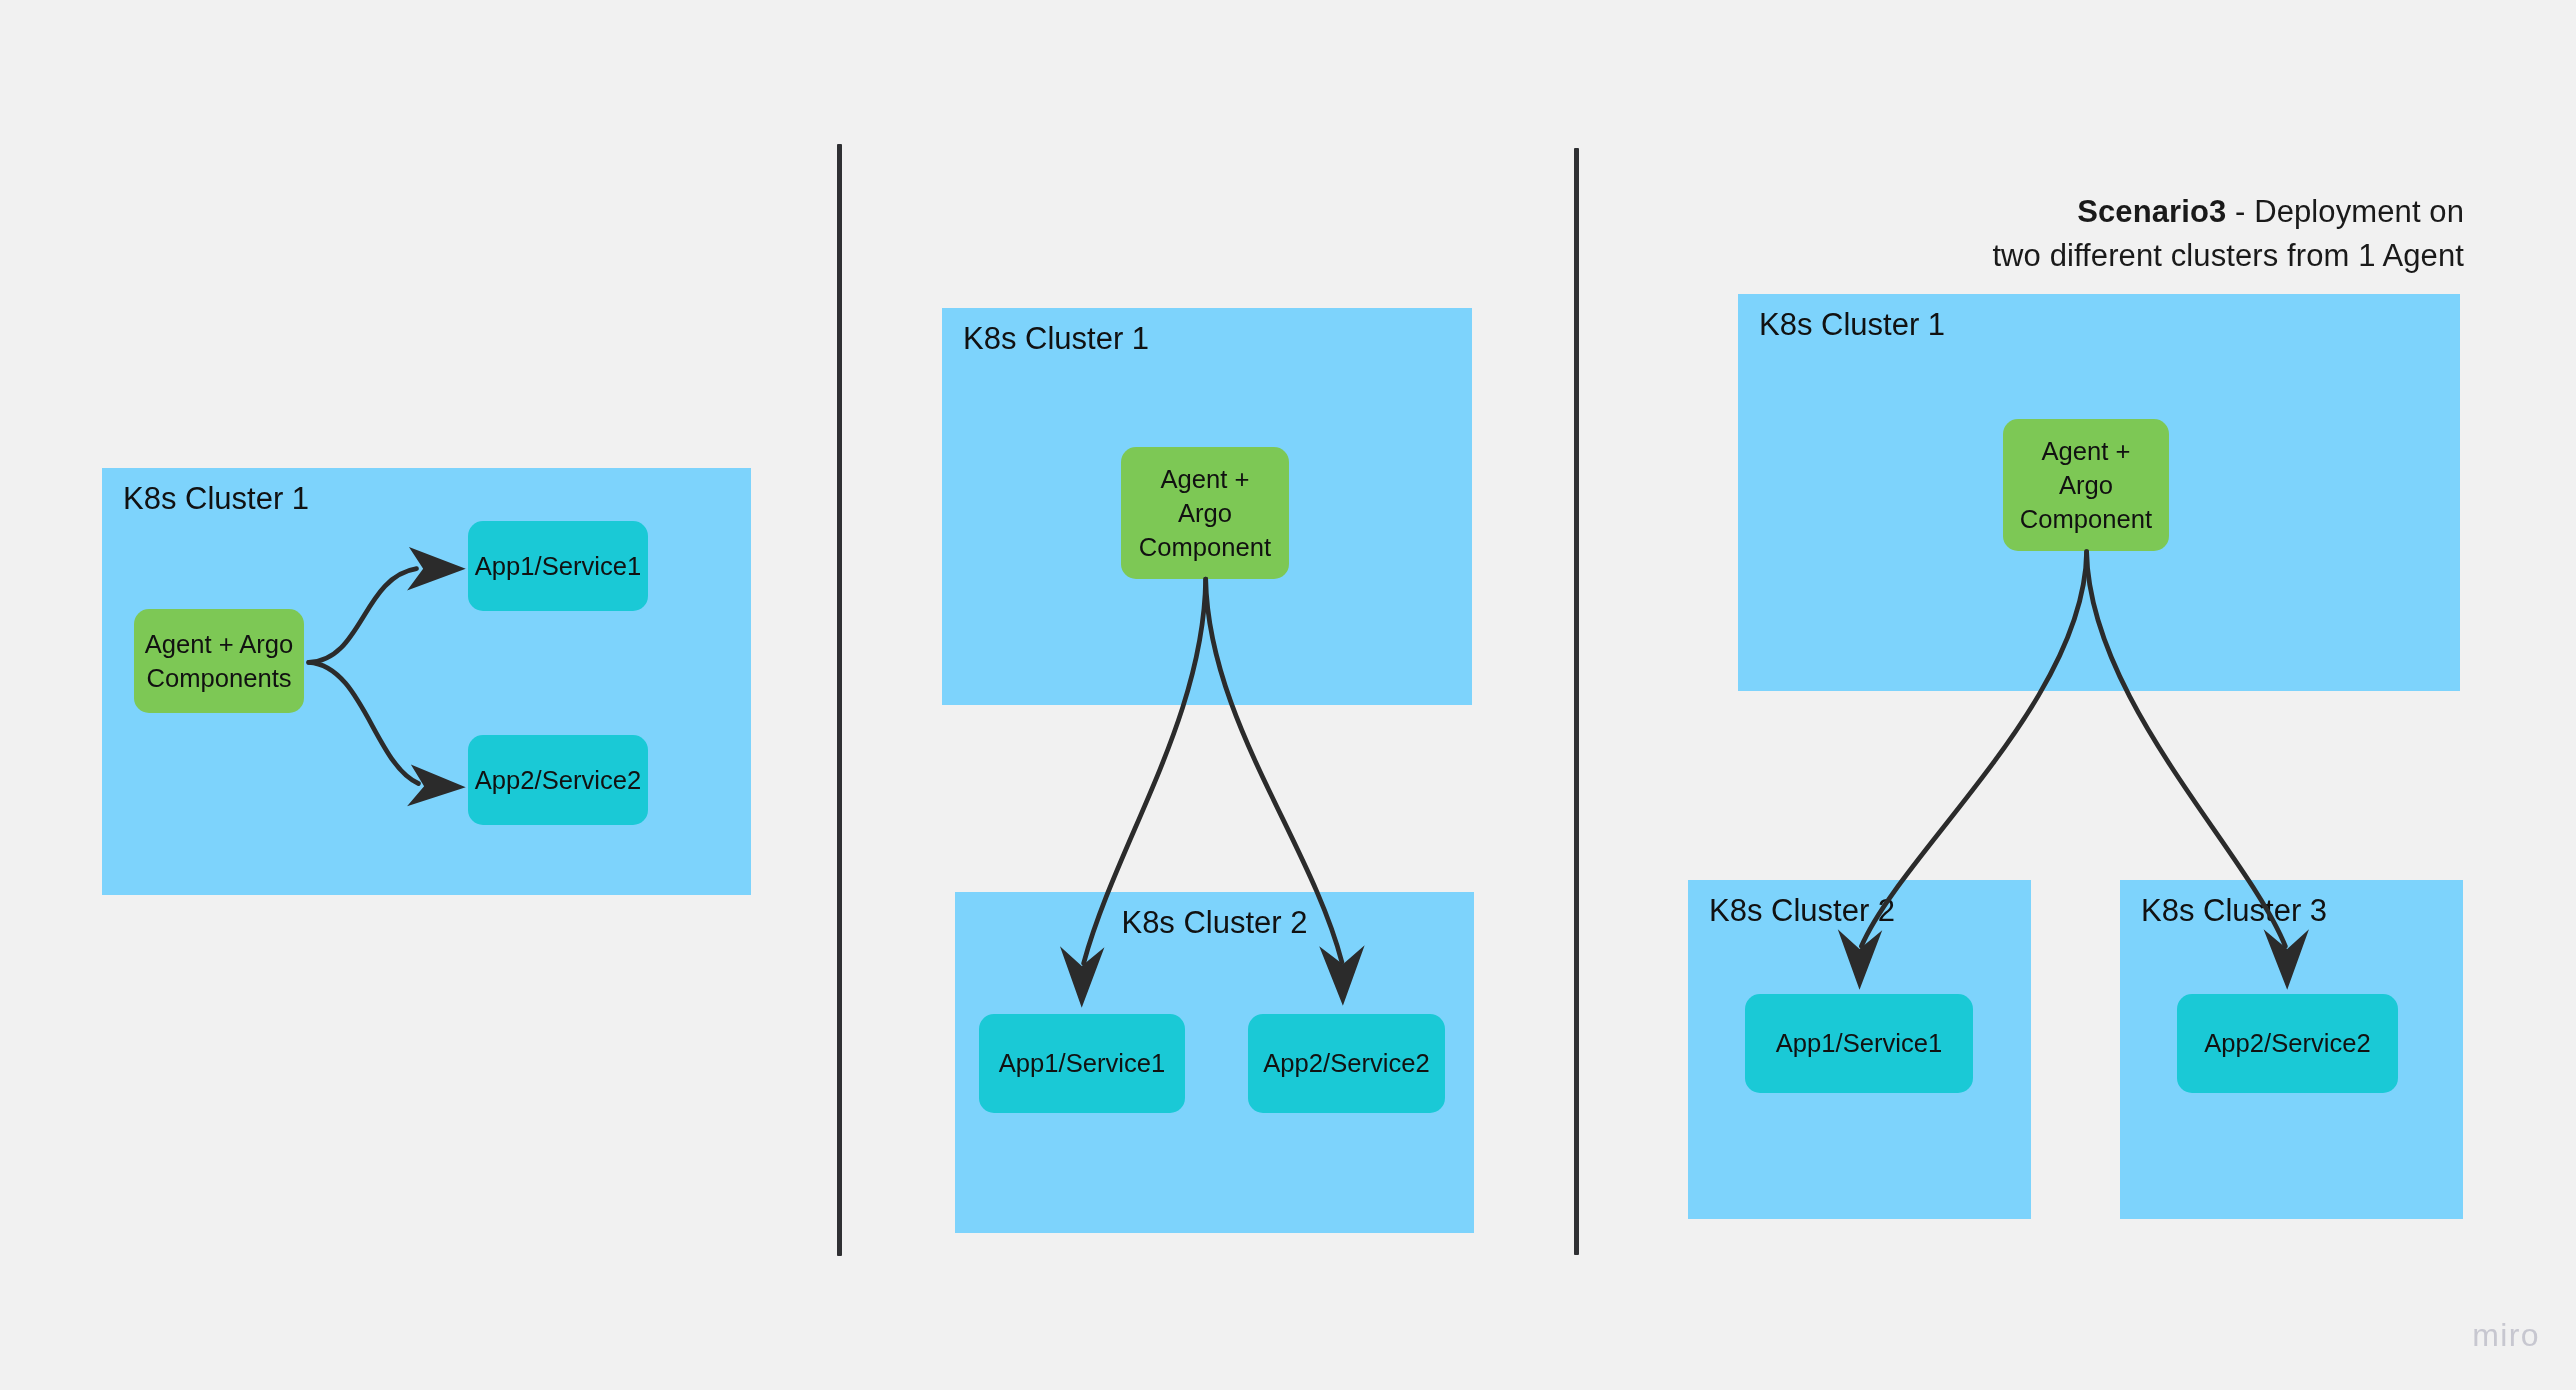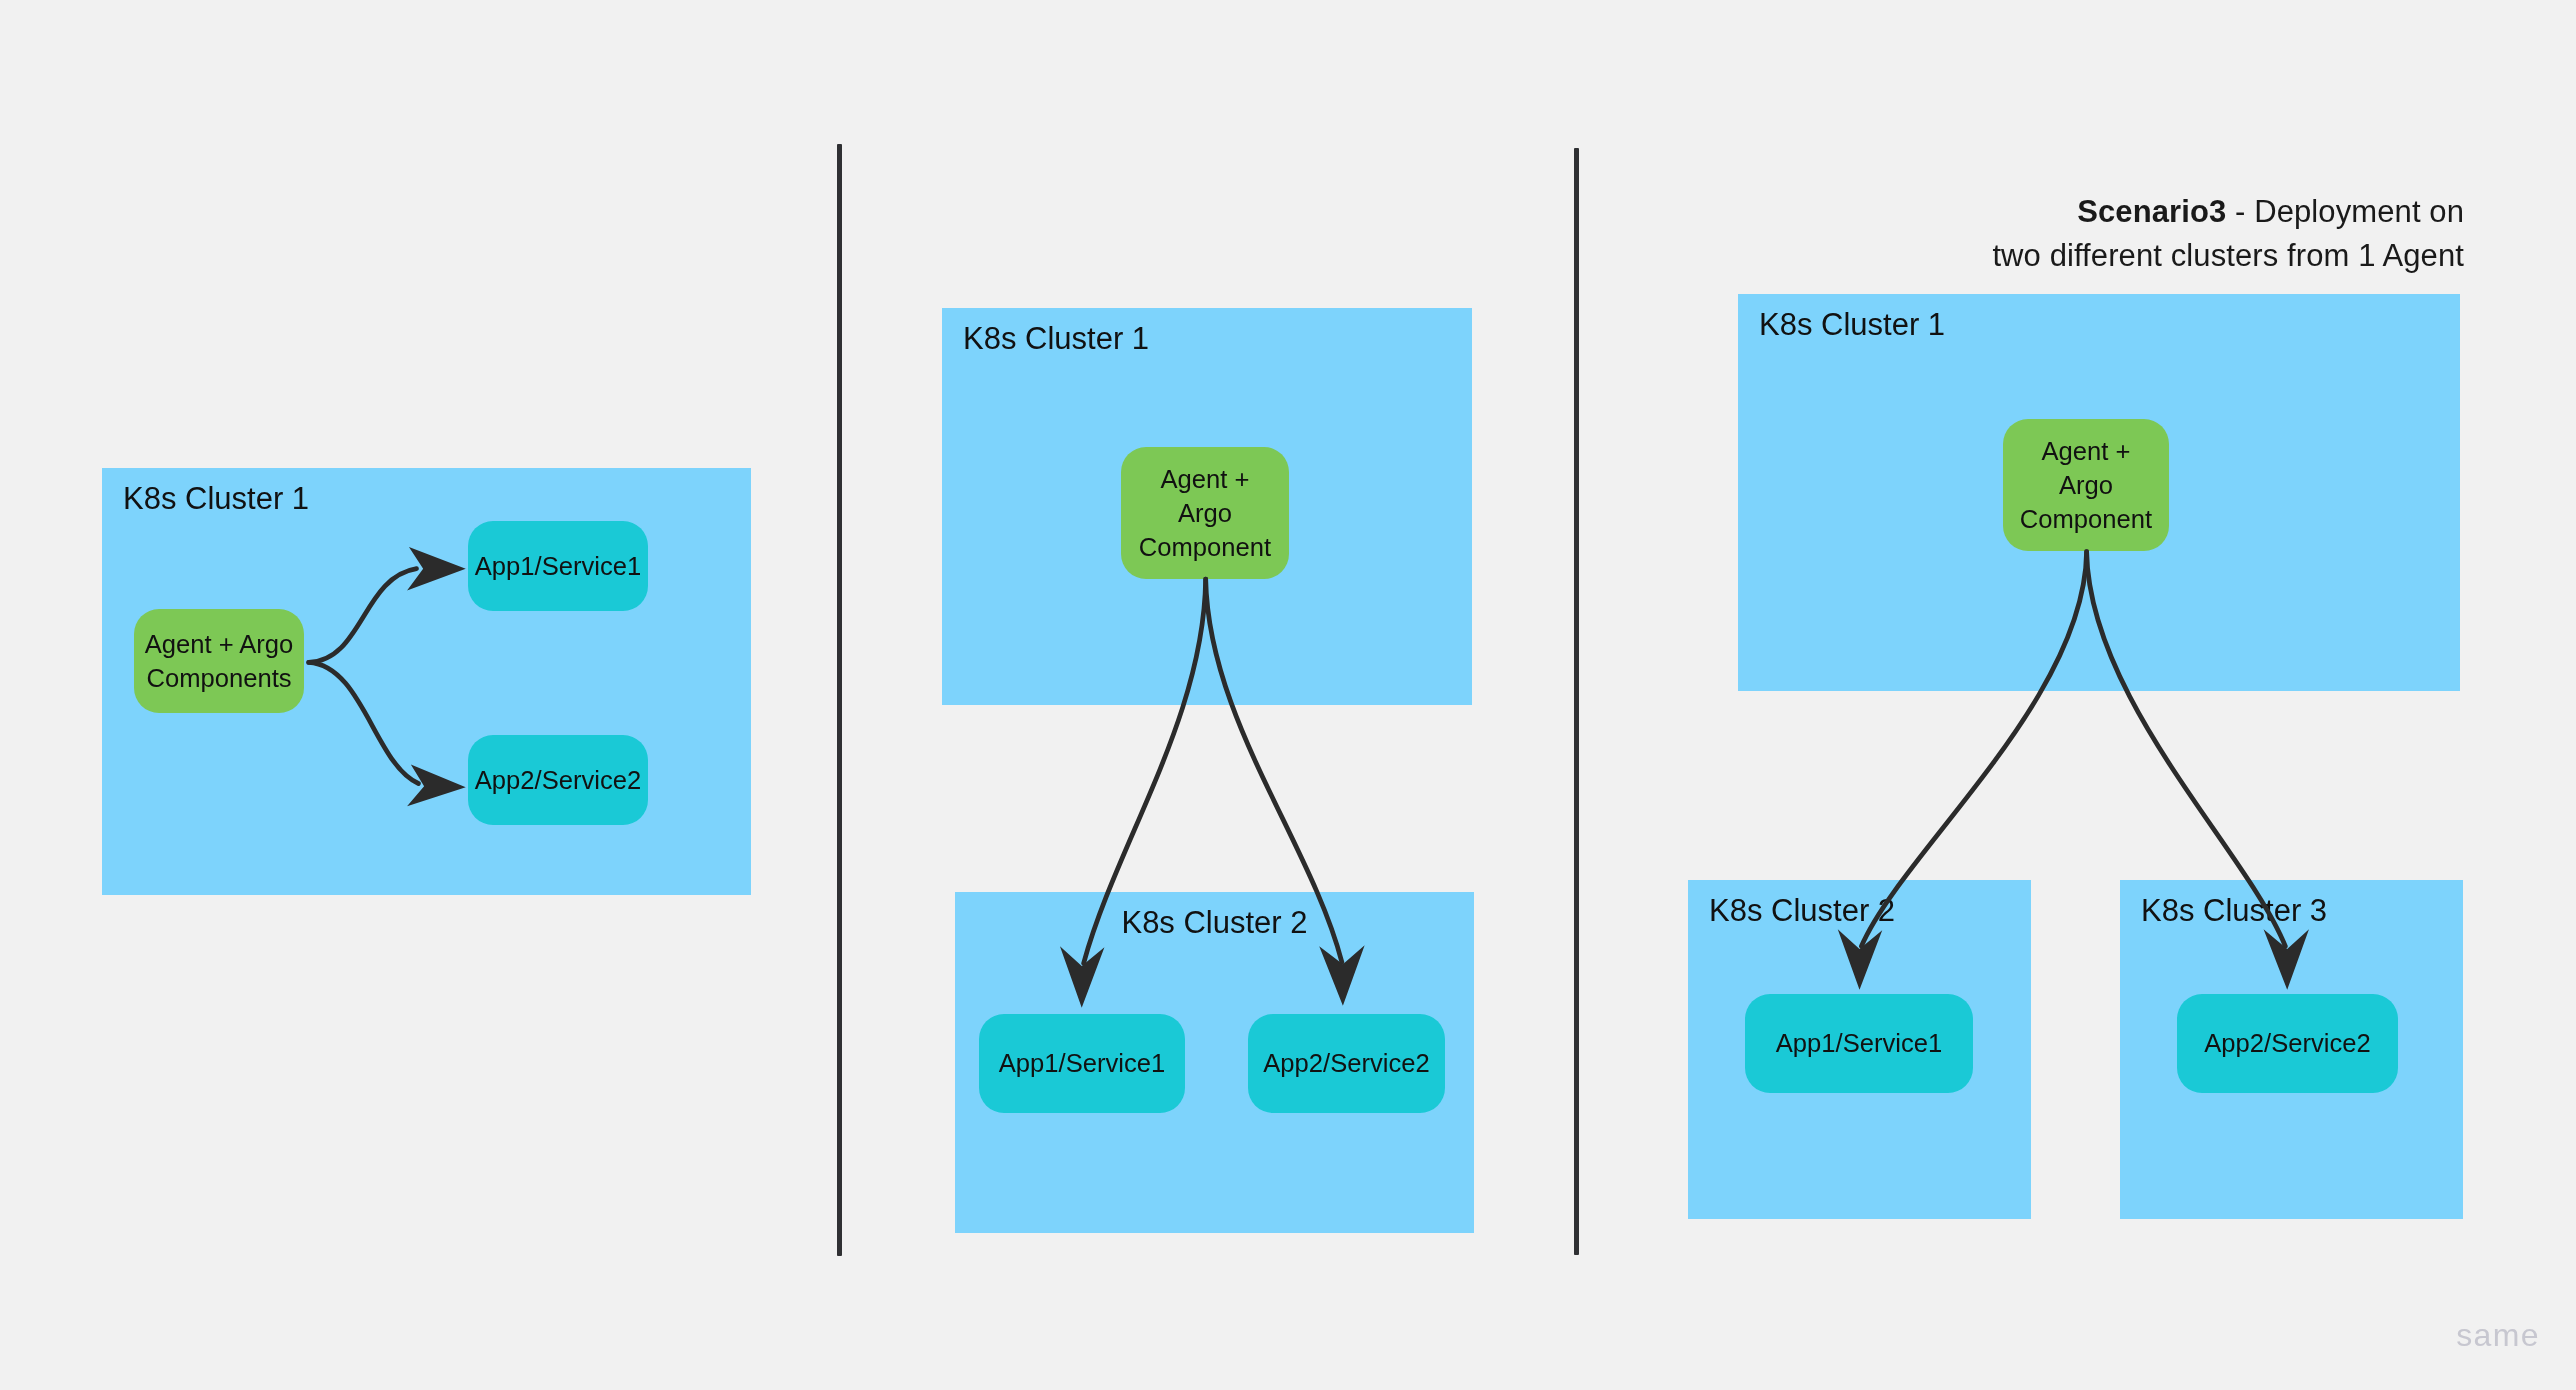--- a/index.html
+++ b/index.html
@@ -53,21 +53,21 @@
   .cluster-label.left  { left: 21px; top: 13.2px; }
   .cluster-label.center{ left: 0; right: 0; top: 13.2px; text-align: center; }
 
   
   .node {
     position: absolute;
     display: flex;
     align-items: center;
     justify-content: center;
     text-align: center;
-    border-radius: 25px;
+    border-radius: 15px;
     color: #111111;
     font-size: 25.6px;
     line-height: 1.33;
     white-space: pre-line;
     padding: 3.8px 5.7px;
     box-sizing: border-box;
   }
   .node.green { background: #7dc855; }
   .node.cyan  { background: #1ac9d6; }
 
@@ -188,16 +188,16 @@
       <path class="edge-path" d="M 2205,583 C 2203,740 2010,900 1967,1000"></path>
       <polygon class="arrow-head" points="1942,982 1965,1046 1989,983 1965,1003"></polygon>
     </g>
 
     <g>
       <path class="edge-path" d="M 2205,583 C 2208,740 2375,900 2415,1000"></path>
       <polygon class="arrow-head" points="2392,982 2417,1046 2440,982 2417,1003"></polygon>
     </g>
   </svg>
 
-  <div class="watermark">same</div>
+  <div class="watermark">miro</div>
 
 </div>
 
 
 </body></html>

